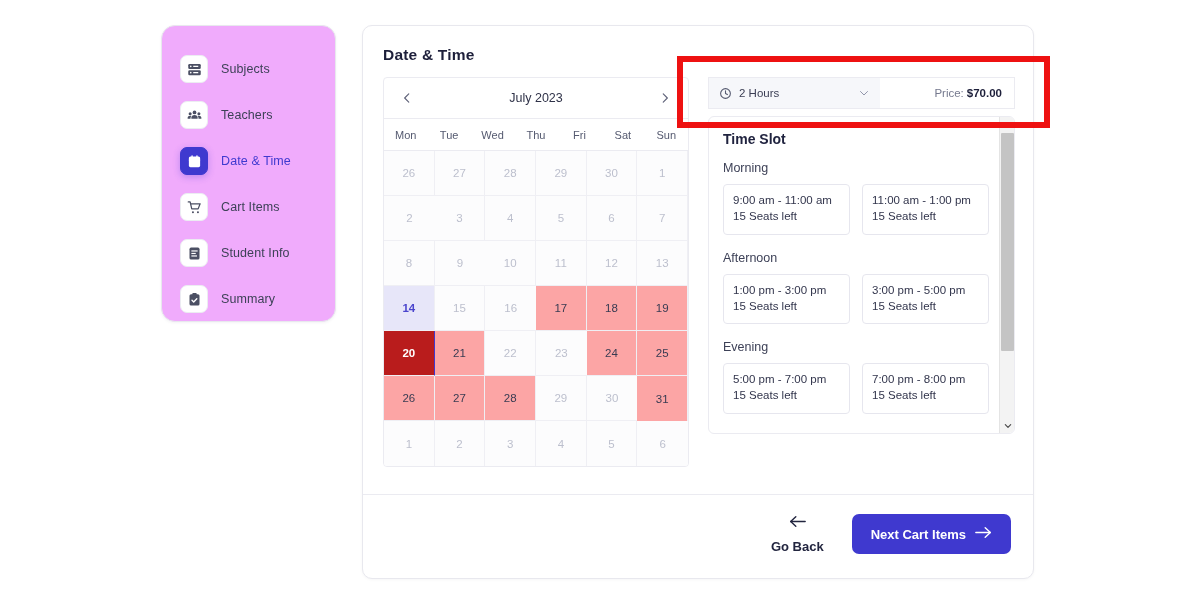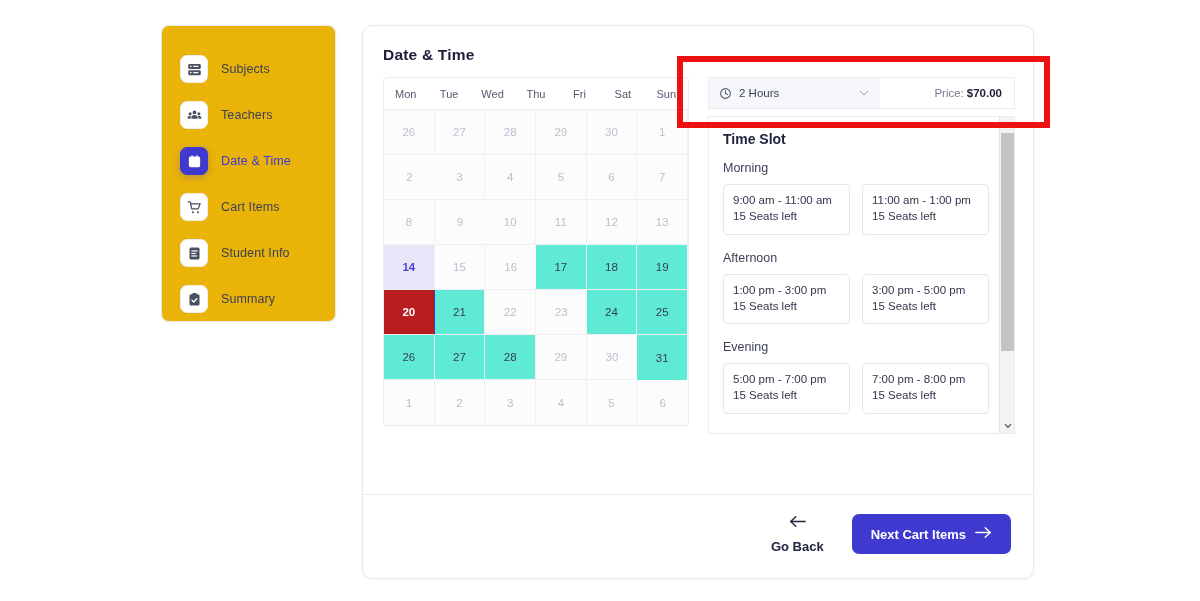--- a/index.html
+++ b/index.html
@@ -8,23 +8,23 @@
     background: #ffffff;
     font-family: "Liberation Sans", sans-serif;
     overflow: hidden;
   }
   .page { position: relative; width: 1200px; height: 601px; }
 
   
   .sidebar {
     position: absolute; left: 161px; top: 25px;
     width: 175px; height: 297px;
-    background: #eab308;
+    background: #f0abfc;
     border: 1px solid #e8e8ee;
-    border-radius: 8px;
+    border-radius: 14px;
     box-shadow: 0 1px 3px rgba(20,20,60,.05);
     padding: 20px 0 8px 0;
   }
   .nav-item {
     display: flex; align-items: center;
     gap: 13px;
     padding: 0 0 0 18px;
     height: 46px;
     cursor: pointer;
   }
@@ -103,21 +103,21 @@
     cursor: pointer;
   }
   .cal-cell:nth-child(7n) { border-right: none; }
   .cal-grid > .cal-cell:nth-last-child(-n+7) { border-bottom: none; }
   .cal-cell.muted { color: #bcbfcd; }
   .cal-cell.today { background: #e7e6f9; color: #4b45cd; font-weight: bold; }
   .cal-cell.selected {
     background: #b91c1c; color: #fff; font-weight: bold;
     border-right-color: #3f39cf;
   }
-  .cal-cell.plain { background: #5eead4; }
+  .cal-cell.plain { background: #fca5a5; }
 
   
   .duration-row {
     position: absolute; left: 345px; top: 51px;
     width: 307px; height: 32px;
     border: 1px solid #ebebf1;
     border-radius: 0;
     display: flex; align-items: stretch;
     background: #fff;
     overflow: hidden;
@@ -141,21 +141,21 @@
     background: #fff;
   }
   .price-box b { color: #1d1f3a; margin-left: 3px; }
 
   
   .slot-panel {
     position: absolute; left: 345px; top: 90px;
     width: 307px; height: 318px;
     background: #fff;
     border: 1px solid #ebebf1;
-    border-radius: 0;
+    border-radius: 6px;
     overflow: hidden;
   }
   .slot-scroll {
     position: absolute; inset: 0 15px 0 0;
     padding: 14px 10px 10px 14px;
   }
   .slot-title {
     font-size: 14px; font-weight: bold; color: #20233f; margin-bottom: 14px;
   }
   .slot-group-label {
@@ -307,20 +307,33 @@
       </span>
       <span class="nav-label">Summary</span>
     </div>
   </div>
 
   <div class="main-card">
 
     <div class="main-title">Date &amp; Time</div>
 
     <div class="calendar">
+      <div class="cal-head">
+        <span class="cal-nav">
+          <svg viewBox="0 0 24 24" fill="none" stroke="currentColor" stroke-width="2" stroke-linecap="round" stroke-linejoin="round">
+              <polyline points="15 5 8 12 15 19"></polyline>
+            </svg>
+        </span>
+        <span class="cal-month">July 2023</span>
+        <span class="cal-nav">
+          <svg viewBox="0 0 24 24" fill="none" stroke="currentColor" stroke-width="2" stroke-linecap="round" stroke-linejoin="round">
+              <polyline points="9 5 16 12 9 19"></polyline>
+            </svg>
+        </span>
+      </div>
       <div class="cal-dow">
         <div>Mon</div>
         <div>Tue</div>
         <div>Wed</div>
         <div>Thu</div>
         <div>Fri</div>
         <div>Sat</div>
         <div>Sun</div>
       </div>
       <div class="cal-grid" id="cal-grid">

